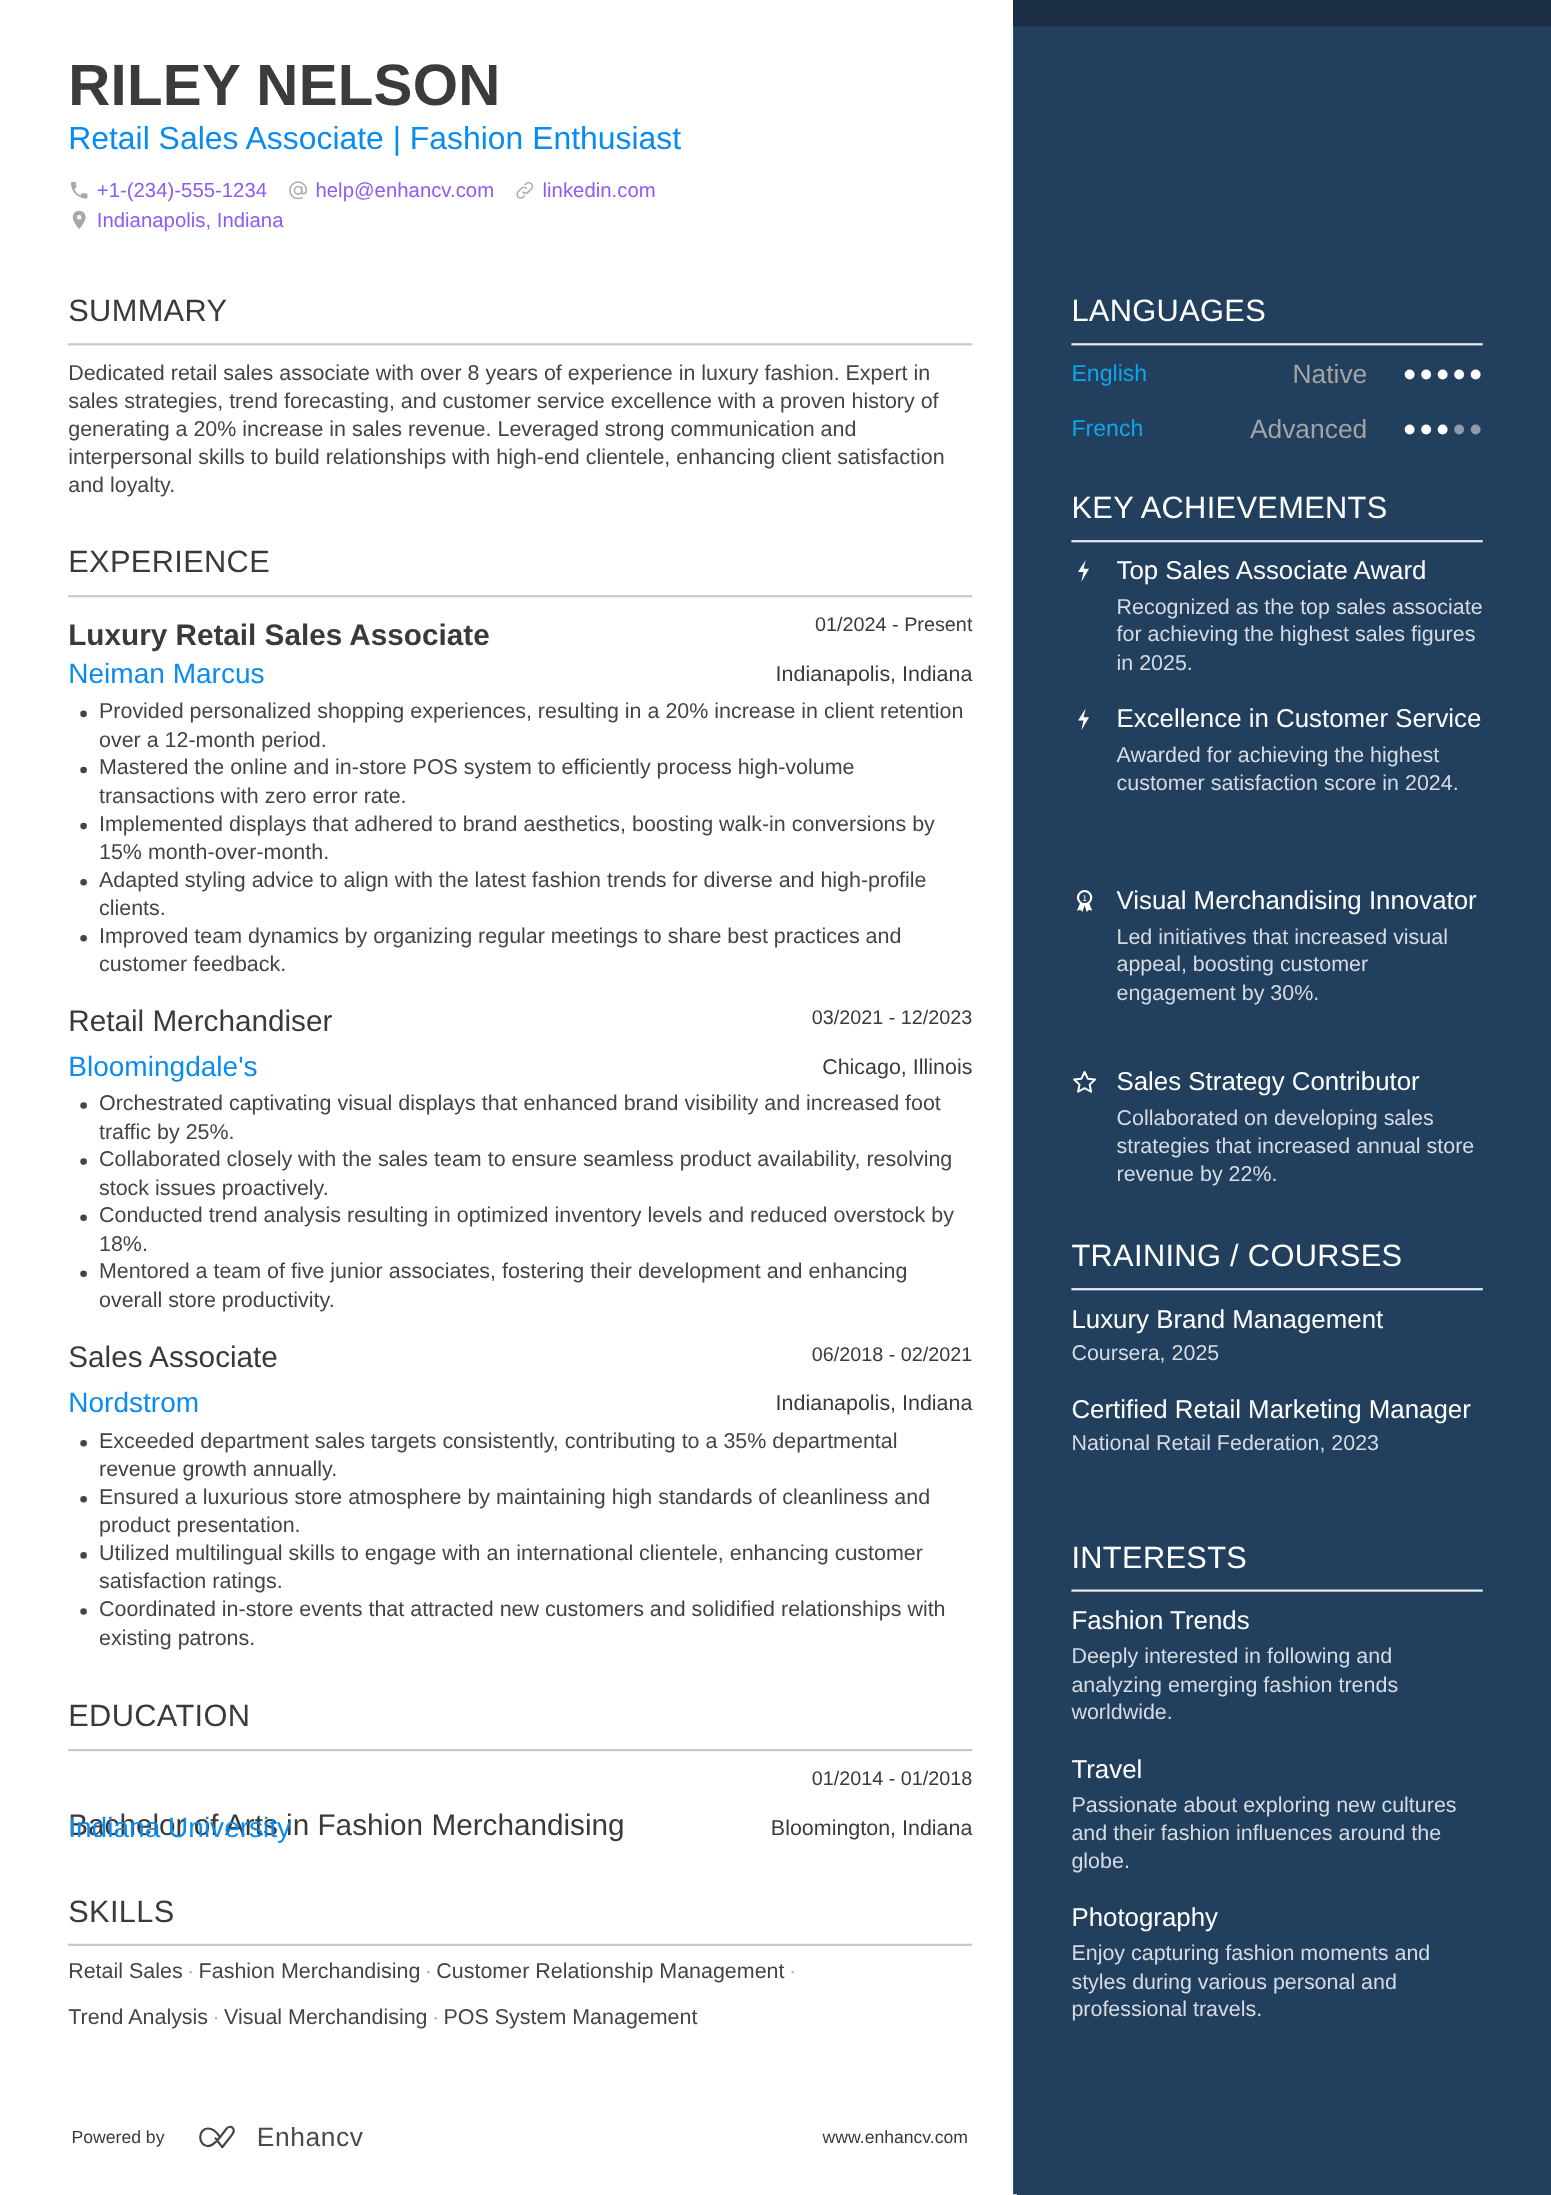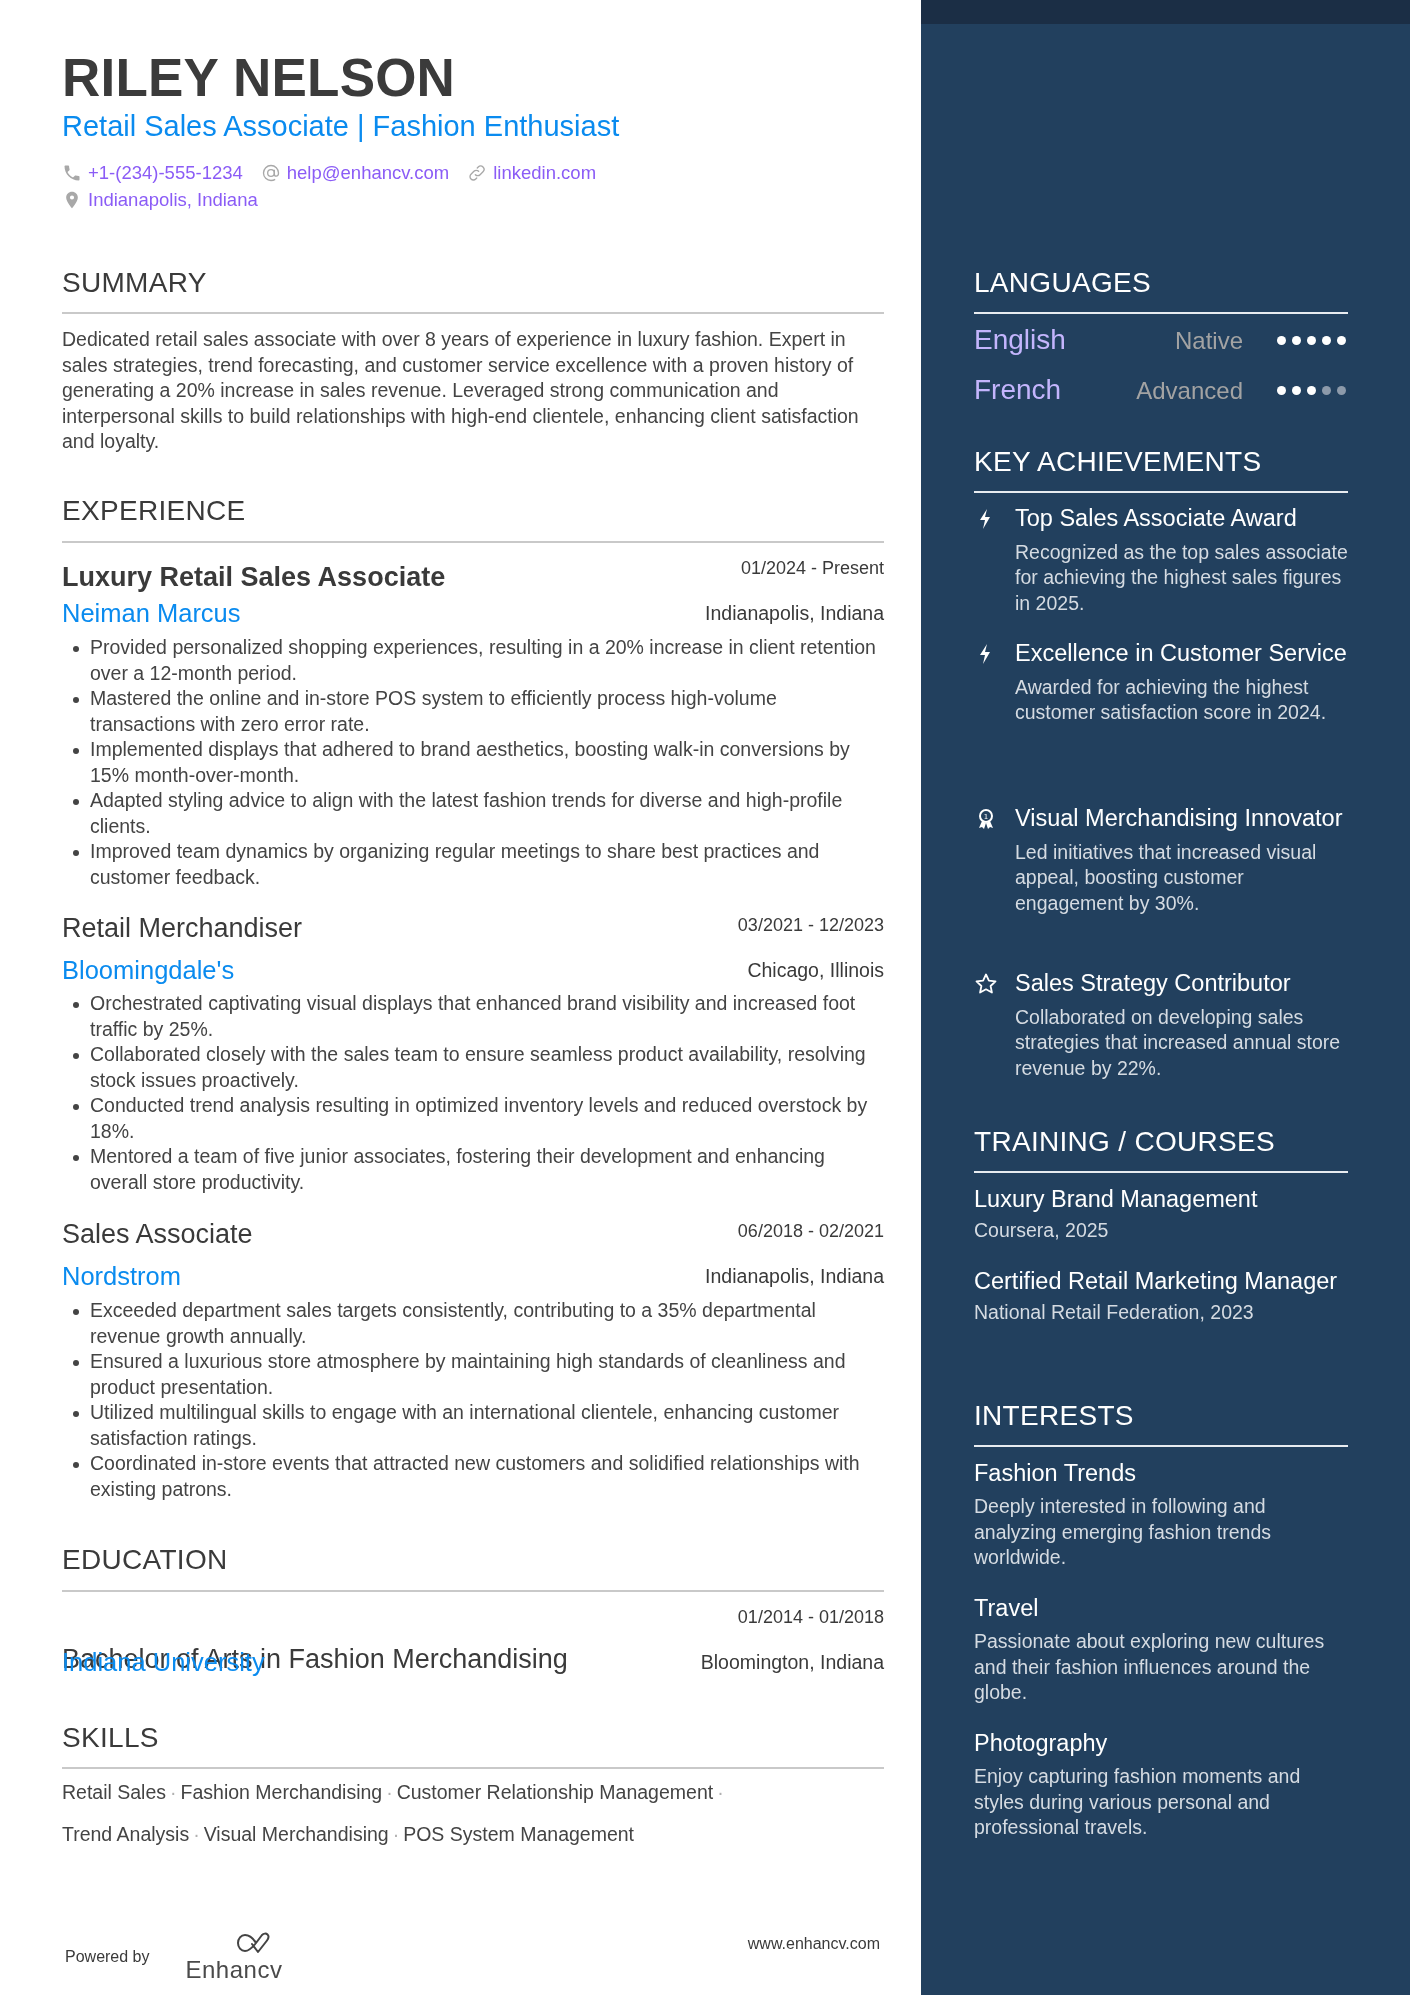--- a/index.html
+++ b/index.html
@@ -29,30 +29,30 @@
   .company { position: absolute; left: 0; font-size: 25.5px; color: #0a8bef; line-height: 32px; white-space: nowrap; }
   .job-loc { position: absolute; right: 0; font-size: 19.5px; color: #3a3a3a; line-height: 26px; white-space: nowrap; text-align: right; }
   .bullets { position: absolute; left: 0; width: 822px; list-style: none; }
   .bullets li { position: relative; padding-left: 28px; font-size: 19.5px; line-height: 25.5px; color: #444; }
   .bullets li::before { content: ""; position: absolute; left: 11px; top: 11px; width: 6px; height: 6px; border-radius: 50%; background: #444; }
 
   .skills-line { position: absolute; left: 0; font-size: 19.5px; line-height: 26px; color: #444; white-space: nowrap; }
   .skill-sep { color: #b0b0b0; padding: 0 4px; }
 
   .footer-left { position: absolute; left: 3px; top: 1930px; display: flex; align-items: center; font-size: 16px; color: #3a3a3a; white-space: nowrap; }
-  .footer-logo { display: inline-flex; align-items: flex-end; margin-left: 28px; color: #444; flex-direction: column; }
+  .footer-logo { display: inline-flex; align-items: flex-start; margin-left: 28px; color: #444; }
   .footer-logo svg { width: 48px; height: 26px; display: block; }
   .footer-brand { font-size: 24px; margin-left: 8px; color: #4a4a4a; letter-spacing: 0.5px; }
   .footer-right { position: absolute; right: 4px; top: 1935px; font-size: 16px; color: #3a3a3a; white-space: nowrap; }
 
   
   .s-head { position: absolute; left: 0; font-size: 28px; color: #ffffff; line-height: 34px; letter-spacing: 0.3px; white-space: nowrap; }
   .s-rule { position: absolute; left: 0; width: 374px; height: 2px; background: #e8ecf0; }
   .lang-row { position: absolute; left: 0; width: 374px; height: 30px; }
-  .lang-name { position: absolute; left: 0; top: 0; font-size: 28px; color: #c4b5fd; line-height: 30px; text-align: center; }
+  .lang-name { position: absolute; left: 0; top: 0; font-size: 21px; color: #0ea5e9; line-height: 30px; text-align: center; }
   .lang-level { position: absolute; right: 105px; top: 2px; font-size: 24px; color: #a3a3a3; line-height: 28px; }
   .dots { position: absolute; right: 2px; top: 11px; display: flex; }
   .dot { width: 9px; height: 9px; border-radius: 50%; margin-left: 6px; background: #ffffff; }
   .dot.off { background: #8d9aaa; }
 
   .ach { position: absolute; left: 0; width: 374px; }
   .ach-icon { position: absolute; left: 0; top: 3px; width: 24px; height: 24px; color: #ffffff; }
   .ach-icon svg { width: 24px; height: 24px; display: block; }
   .ach-title { margin-left: 41px; font-size: 23.5px; line-height: 29.5px; color: #ffffff; }
   .ach-desc { margin-left: 41px; margin-top: 6px; font-size: 19.5px; line-height: 25.5px; color: #d5dbe2; }

